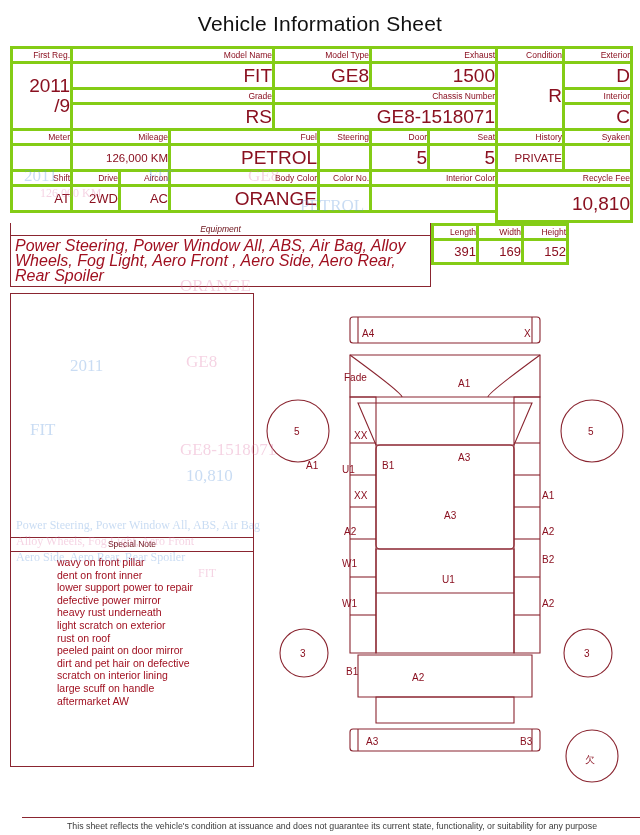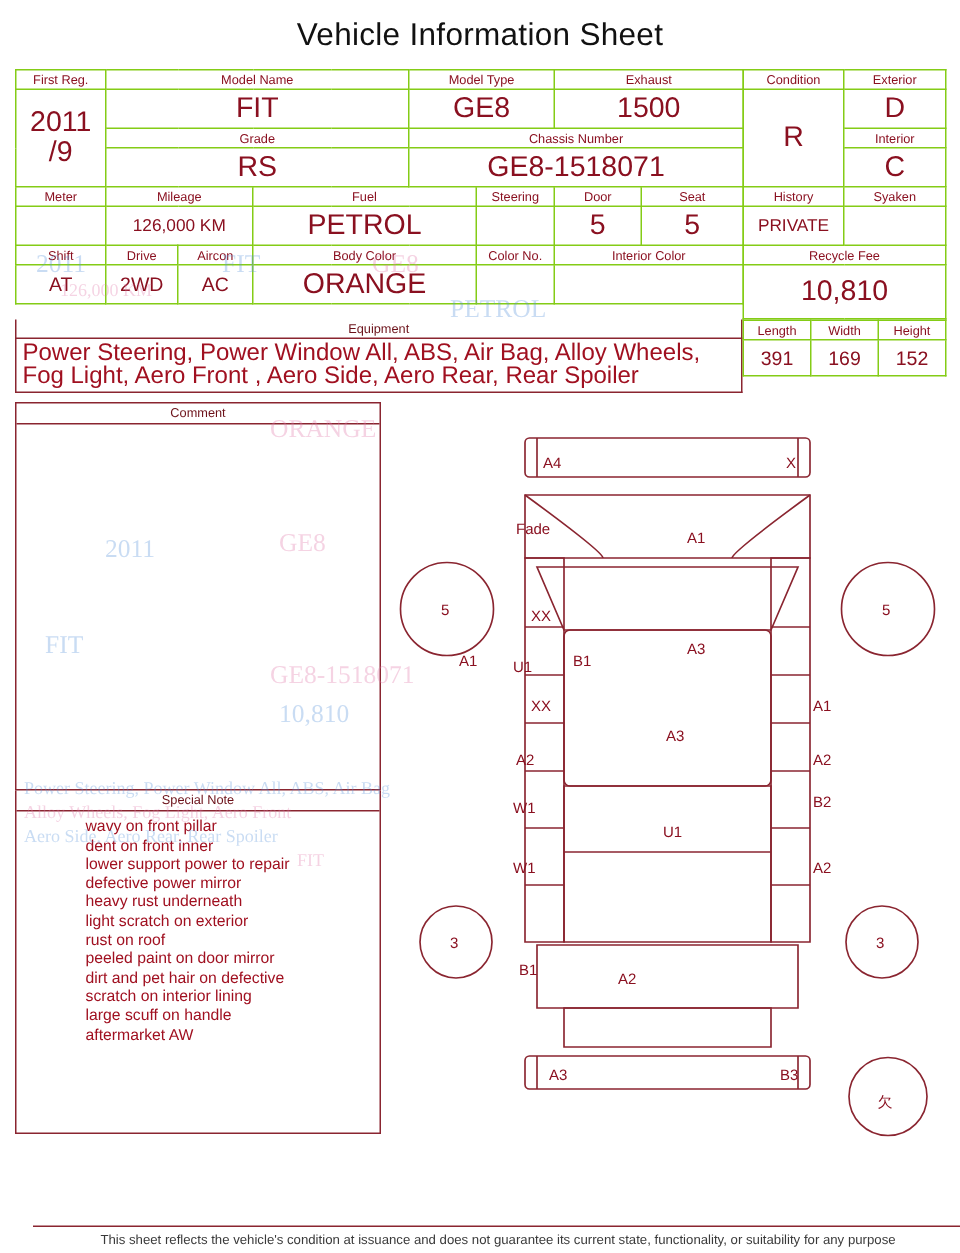--- a/index.html
+++ b/index.html
@@ -25,23 +25,23 @@
     color: #111;
     font-weight: normal;
     padding: 12px 0 10px 0;
     letter-spacing: 0.2px;
   }
   table.grid {
     border-collapse: collapse;
     table-layout: fixed;
   }
   table.grid td {
-    border: 1px solid #84cc16;
+    border: 3px solid #84cc16;
     padding: 0;
-    text-align: center;
+    text-align: right;
     vertical-align: middle;
     color: #8a1020;
   }
   .lbl {
     font-size: 8.5px;
     color: #6b1018;
     line-height: 12px;
     height: 13px;
   }
   .val {
@@ -261,21 +261,21 @@
         </tr>
         <tr>
           <td class="val big" colspan="2" style="height:36px">10,810</td>
         </tr>
       </tbody>
         </table>
     </div>
   </div>
 
   <div style="display:flex; padding:0 10px;">
-    <div style="width:485px;">
+    <div style="width:421px;font-style:italic;">
       <div class="equip-label">Equipment</div>
       <div class="equip-text">Power Steering, Power Window  All, ABS, Air Bag, Alloy Wheels, Fog Light, Aero Front , Aero Side, Aero Rear, Rear Spoiler</div>
     </div>
     <div style="width:135px;">
       <table class="grid" style="width:135px; border-left:none; border-top:none;">
         <colgroup>
             <col style="width:45px">
             <col style="width:45px">
             <col style="width:45px">
           </colgroup>
@@ -292,21 +292,20 @@
         </tr>
       </tbody>
         </table>
     </div>
   </div>
 
   <div class="bottom">
 
     <div class="comment-col">
       <div class="box">
-        <div class="box-head">Comment</div>
         <div class="comment-body"></div>
       </div>
       <div class="box" style="border-top:none;">
         <div class="box-head">Special Note</div>
         <div class="specialnote-body">
           <div>wavy on front pillar</div>
           <div>dent on front inner</div>
           <div>lower support power to repair</div>
           <div>defective power mirror</div>
           <div>heavy rust underneath</div>

